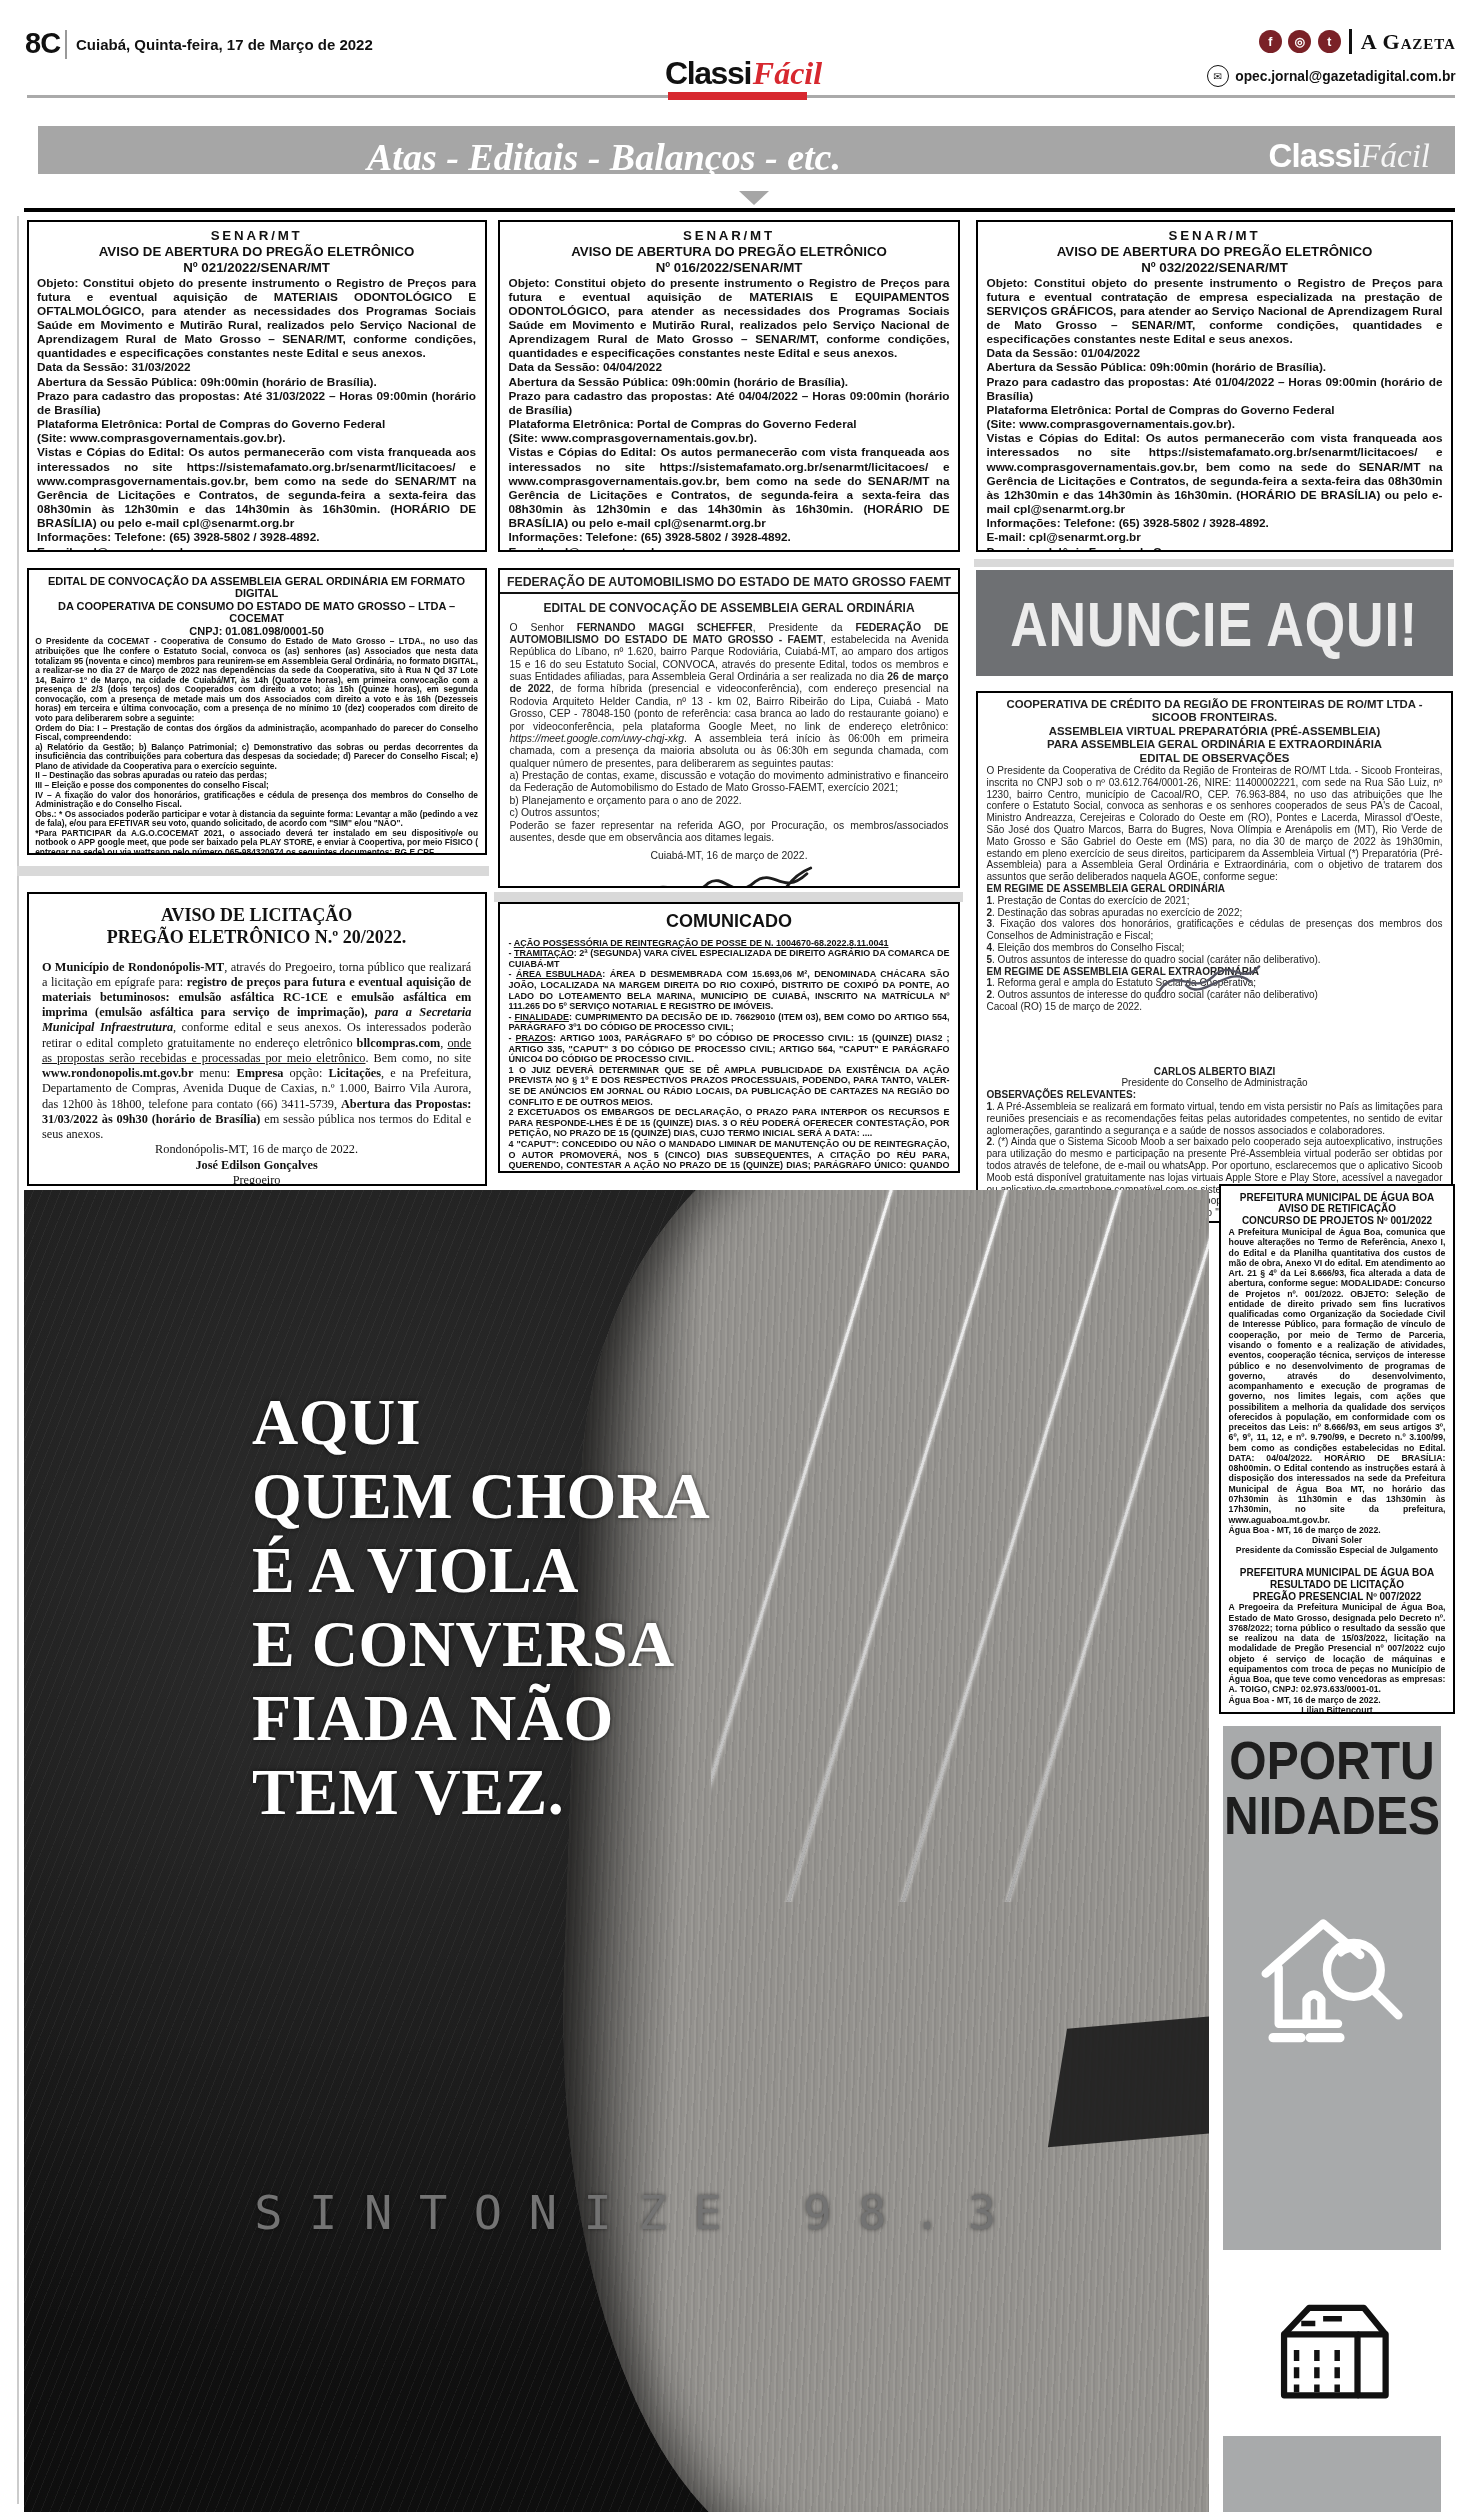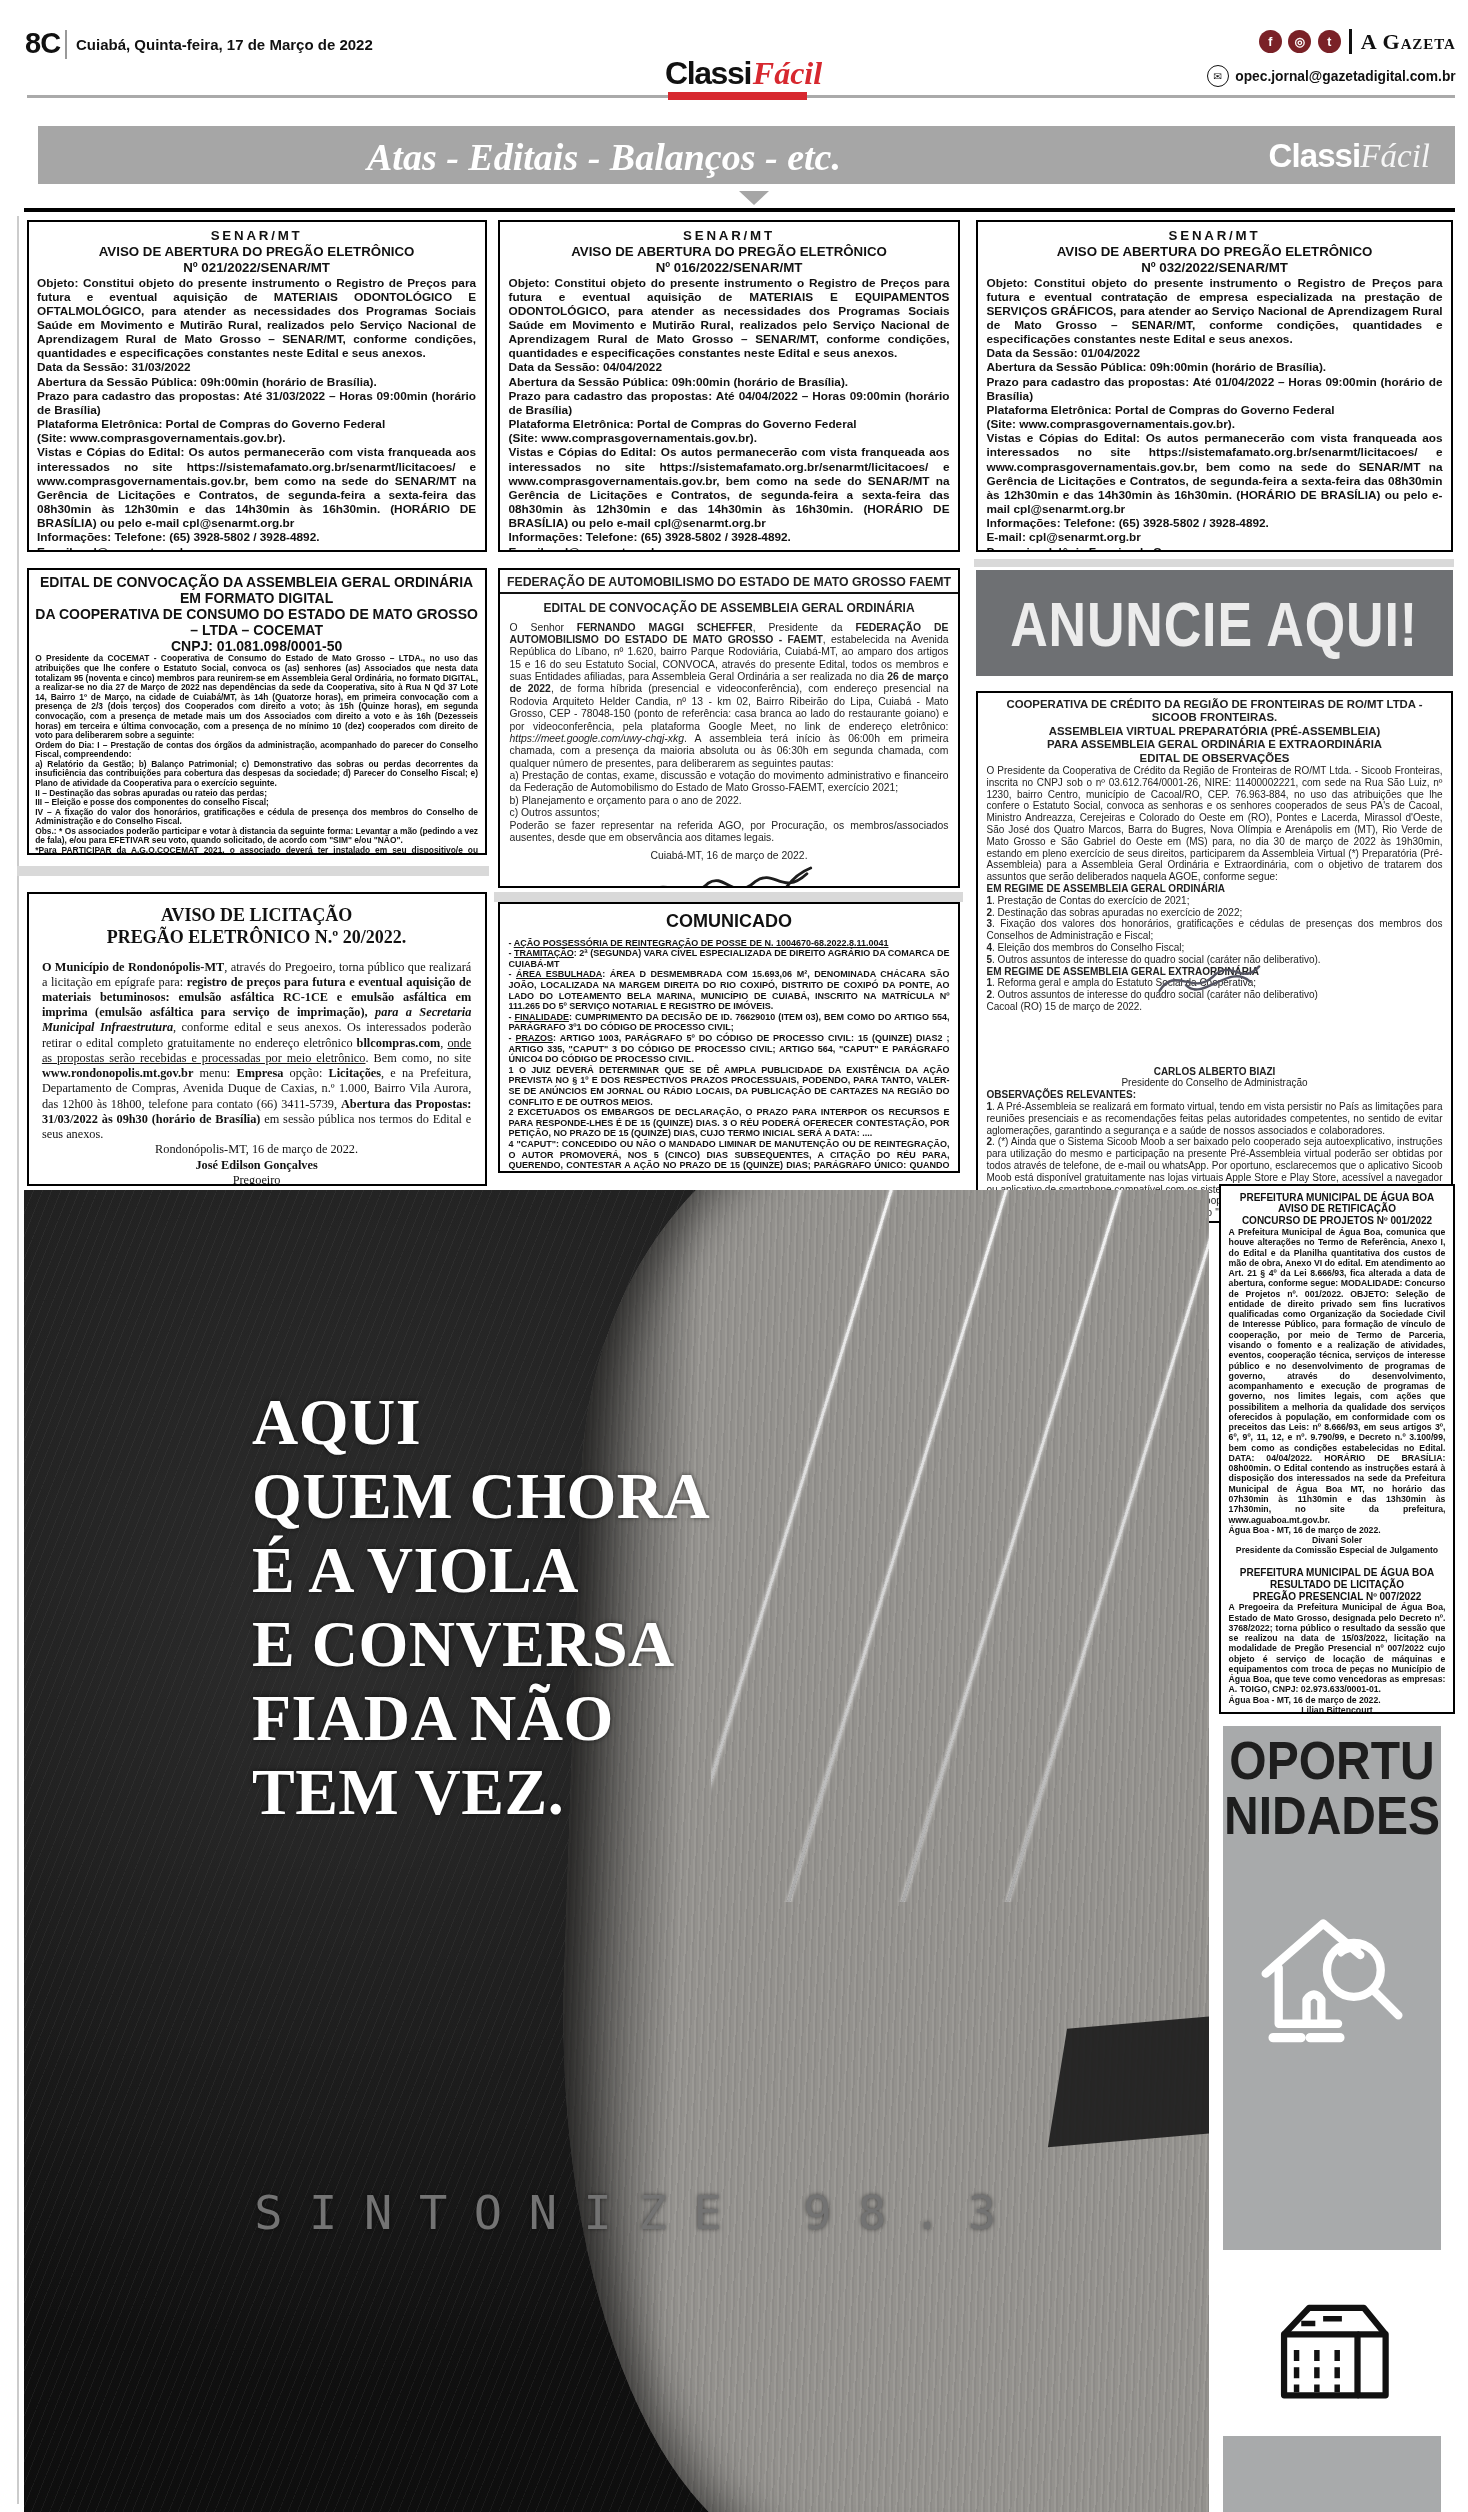--- a/index.html
+++ b/index.html
@@ -22,21 +22,21 @@
        font-size:12.3px;display:flex;align-items:center;justify-content:center;}
   .gaz-div{width:2.8px;height:25px;background:#111;margin:0 1.9px;}
   .gazeta{font-family:Liberation Serif, serif;font-weight:bold;font-size:22px;
           font-variant:small-caps;letter-spacing:0.9px;text-align:center;}
   .emailrow{right:13.3px;top:65px;display:flex;align-items:center;gap:6.6px;}
   .email-circ{width:20px;height:20px;border:1.9px solid #111;border-radius:50%;display:flex;
               align-items:center;justify-content:center;font-size:10.4px;}
   .email-txt{font-size:13.8px;font-weight:bold;}
 
   
-  .banner{left:38px;top:126px;width:1417px;height:58px;background:#a6a6a6;}
+  .banner{left:38px;top:126px;width:1417px;height:48px;background:#a6a6a6;}
   .banner-slogan{position:absolute;left:0;right:285px;top:8.5px;text-align:center;color:#fff;
       font-family:"Liberation Serif",serif;font-style:italic;font-weight:bold;font-size:38px;}
   .banner-brand{position:absolute;right:25px;top:11.4px;color:#fff;display:flex;align-items:baseline;}
   .banner-brand .bb{font-size:33px;font-weight:900;letter-spacing:-0.9px;}
   .banner-brand .bi{font-family:"Liberation Serif",serif;font-style:italic;font-size:33px;opacity:.9;}
   .banner-tri{left:739px;top:191px;width:0;height:0;border:15px solid transparent;
               border-top:14.2px solid #a6a6a6;border-bottom:0;}
   .black-rule{left:24px;top:208px;width:1431px;height:3.8px;background:#000;}
   .left-rule{left:17px;top:216px;width:1.9px;height:2288px;background:#ccc;}
   .sep{background:#d9d9d9;}
@@ -56,21 +56,21 @@
 
   .senar{padding:5.7px 8.5px;font-size:11.8px;line-height:1.2;font-weight:700;}
   .senar .ntitle{font-size:13.3px;}
   .senar .ntitle:first-child{letter-spacing:2.8px;}
   #senar021{left:26.6px;top:220px;width:460px;height:332px;}
   #senar016{left:498px;top:220px;width:462px;height:332px;}
   #senar032{left:976px;top:220px;width:477px;height:332px;}
 
   #cocemat{left:26.6px;top:568px;width:460px;height:287px;padding:4.7px 6.6px;
            font-size:8.4px;line-height:1.14;font-weight:700;}
-  #cocemat .ntitle{font-size:14px;}
+  #cocemat .ntitle{font-size:11px;}
 
   #rondon{left:26.6px;top:892px;width:460px;height:294px;padding:9.5px 13.3px;
           font-family:"Liberation Serif",serif;font-size:12.3px;line-height:1.24;border-width:2.4px;}
   #rondon .ntitle{font-size:18px;}
   #rondon .nbody > .ntitle:nth-child(2){margin-bottom:11.4px;}
 
   #faemt{left:498px;top:568px;width:462px;height:320px;padding:0 9.5px 5.7px;
          font-size:10.4px;line-height:1.19;color:#222;border-width:2.4px;}
   .faemt-header{font-weight:700;text-align:center;font-size:12.3px;padding:4.7px 0 2.8px;
                 border-bottom:2.8px solid #111;margin:0 -9.5px 6.6px;}

